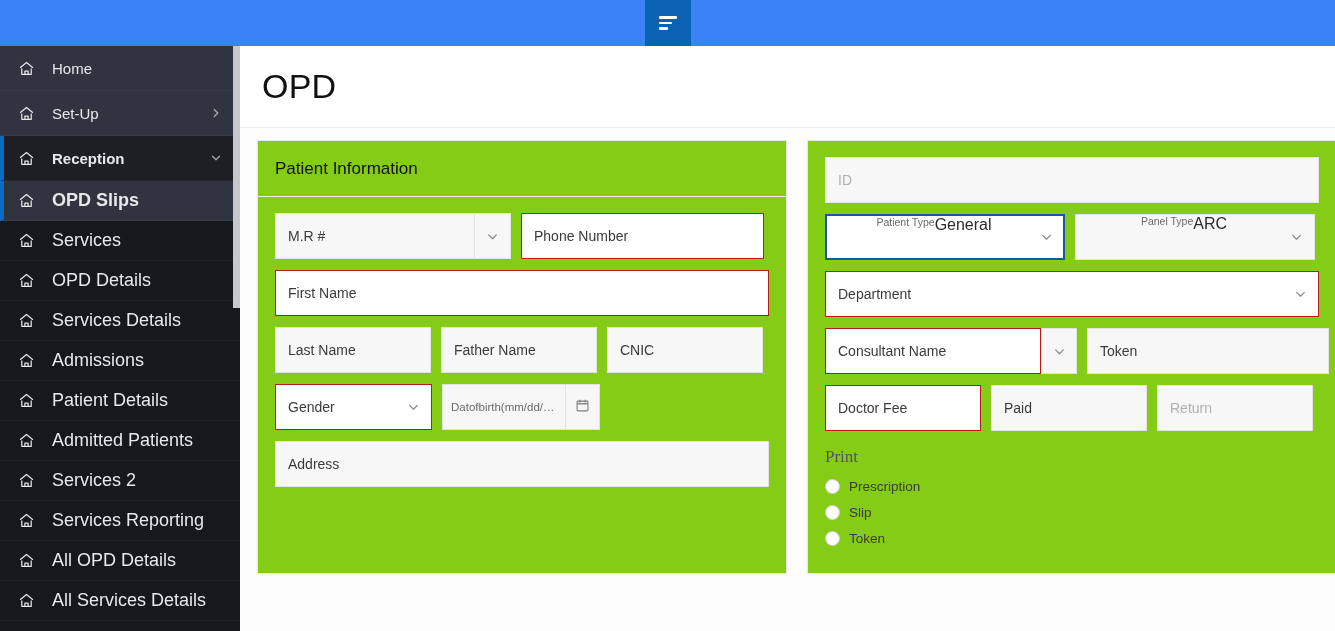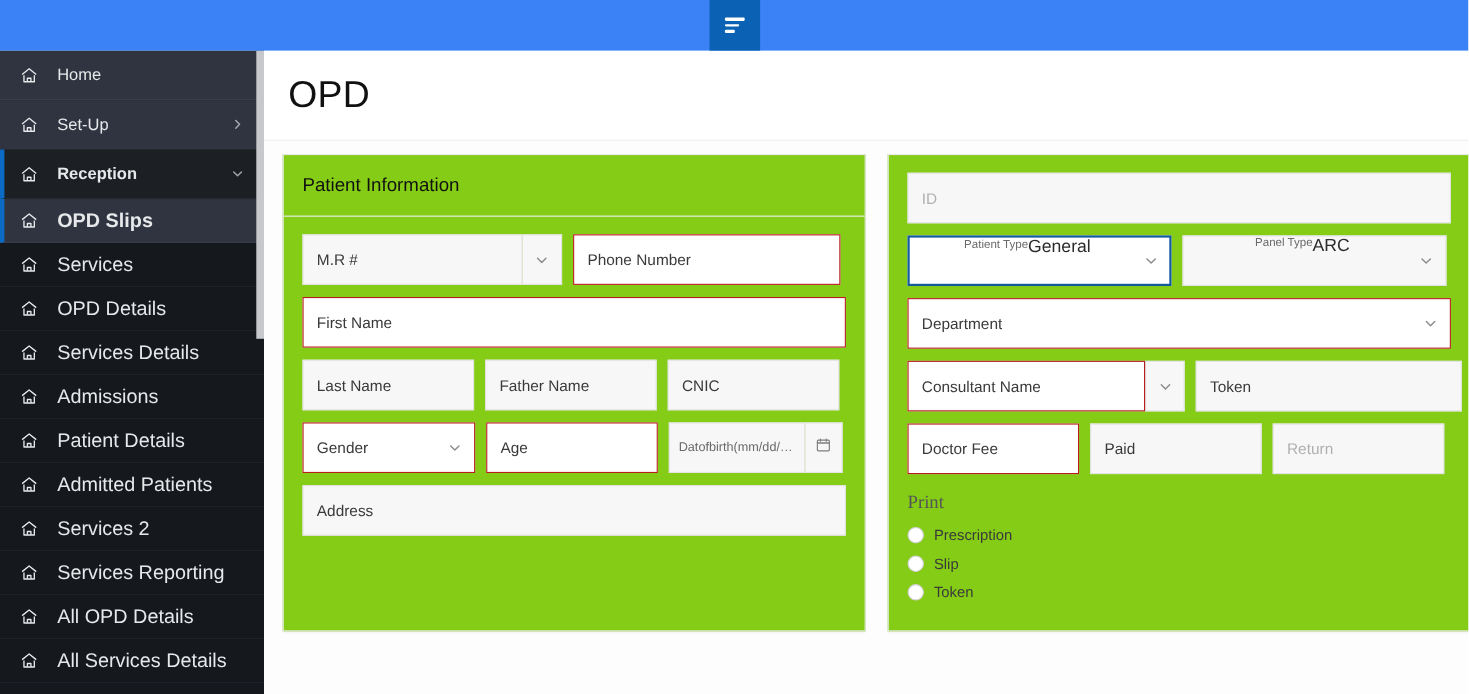--- a/index.html
+++ b/index.html
@@ -474,23 +474,20 @@
 
           <div class="row">
             <div class="fld err sel w-gender">
               <span class="ph">Gender</span>
               <span class="chev-in">
                 <svg width="13" height="13" viewBox="0 0 12 12" fill="none" stroke="#8b8b8b" stroke-width="1.2">
                   <path d="M2.5 4.5 6 8l3.5-3.5" stroke-linecap="round" stroke-linejoin="round"></path>
                 </svg>
               </span>
             </div>
-            <div class="fld err w-age">
-              <span class="ph">Age</span>
-            </div>
             <div class="datewrap w-date">
               <div class="fld" style="padding:0 8px;">
                 <span class="ph" style="font-size:11.5px;color:#6a6a6a;">Datofbirth(mm/dd/yyyy)</span>
               </div>
               <div class="date-btn">
                 <span>
                   <svg width="15" height="15" viewBox="0 0 16 16" fill="none" stroke="#7d7d7d" stroke-width="1.15">
                     <rect x="2.2" y="3.3" width="11.6" height="10.4" rx="1"></rect>
                     <path d="M2.2 6.2h11.6" stroke-width="1.4"></path>
                     <path d="M5.2 2.2v2.2M10.8 2.2v2.2" stroke-linecap="round"></path>

